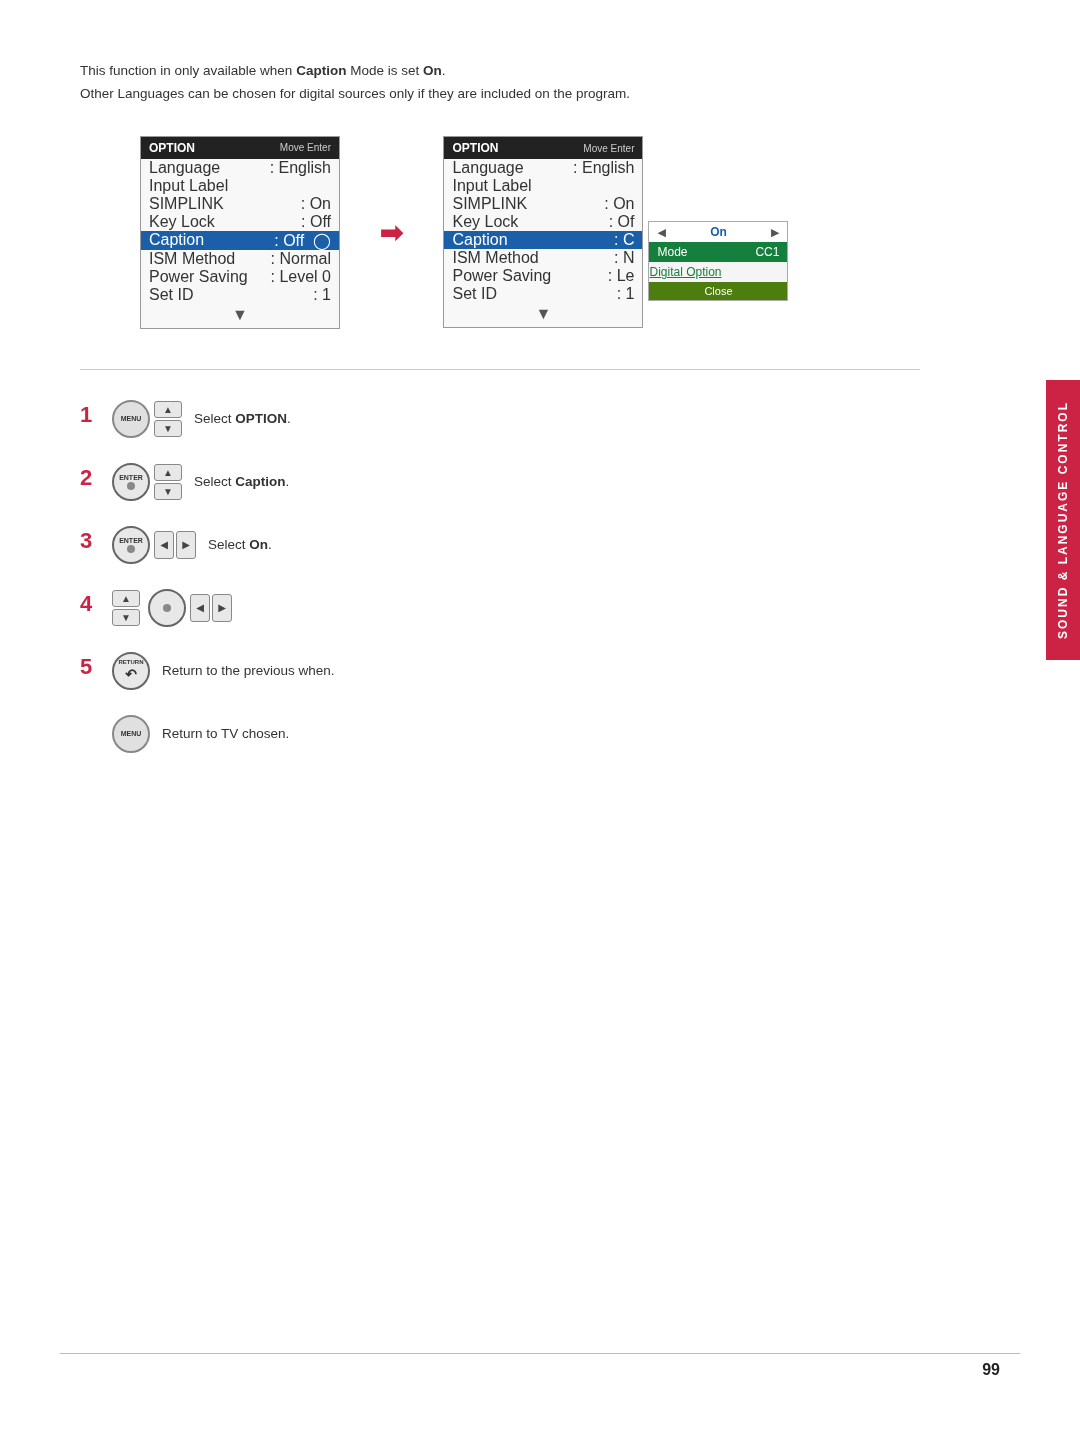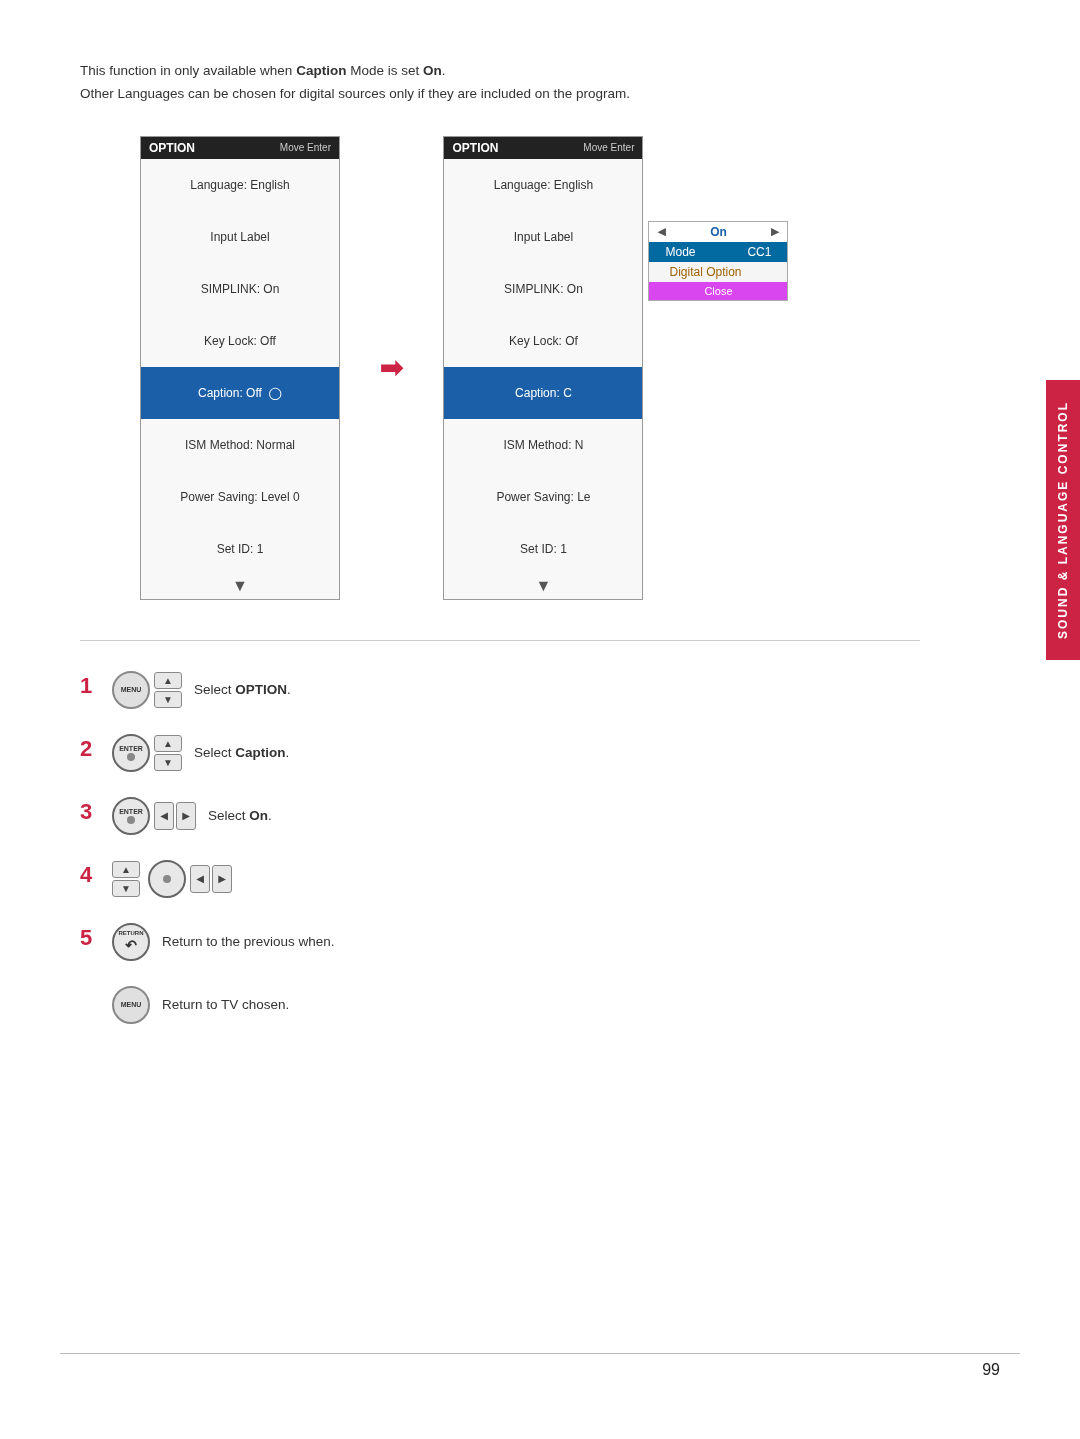--- a/index.html
+++ b/index.html
@@ -75,24 +75,24 @@
     }
 
     .menu-header-controls {
       font-size: 10px;
       font-weight: normal;
       color: #ccc;
     }
 
     .menu-row {
       display: flex;
-      justify-content: center;
-      padding: 19px 8px;
+      justify-content: space-between;
+      padding: 0 8px;
       color: #333;
-      font-size: 12px;
+      font-size: 16px;
     }
 
     .menu-row.highlighted {
       background: #1a5fa8;
       color: #fff;
     }
 
     .menu-row .label { font-weight: normal; }
     .menu-row .value { font-weight: normal; }
 
@@ -227,21 +227,21 @@
       align-items: center;
       justify-content: center;
     }
 
     
     .page-number {
       position: absolute;
       bottom: 60px;
       right: 80px;
       font-size: 16px;
-      font-weight: normal;
+      font-weight: bold;
       color: #222;
     }
 
     
     .bottom-line {
       position: absolute;
       bottom: 85px;
       left: 60px;
       right: 60px;
       height: 1px;
@@ -353,26 +353,26 @@
         </div>
         <div class="menu-footer">▼</div>
       </div>
 
       <div style="position:absolute; right:-145px; top:85px; border:1px solid #aaa; background:#f5f5f5; min-width:140px; z-index:10; font-size:12px;">
         <div style="display:flex; align-items:center; justify-content:space-between; padding:3px 8px; background:#fff;">
           <span style="font-size:11px; color:#555;">◀</span>
           <span style="font-weight:bold; color:#1a5fa8;">On</span>
           <span style="font-size:11px; color:#555;">▶</span>
         </div>
-        <div style="display:flex; justify-content:space-between; padding:3px 16px; background:#0369a1; color:#fff;">
+        <div style="display:flex; justify-content:space-between; padding:3px 8px; background:#15803d; color:#fff;">
           <span>Mode</span>
           <span>CC1</span>
         </div>
-        <div style="padding:3px 20px; color:#a16207;">Digital Option</div>
-        <div style="text-align:center; background:#d946ef; color:#fff; padding:3px 8px; font-size:11px;">Close</div>
+        <div style="padding:3px 0; color:#15803d;text-decoration:underline;">Digital Option</div>
+        <div style="text-align:center; background:#4d7c0f; color:#fff; padding:3px 8px; font-size:11px;">Close</div>
       </div>
     </div>
 
   </div>
 
   <div class="steps-section">
 
     <div class="step-row">
       <div class="step-number">1</div>
       <div class="step-buttons">

